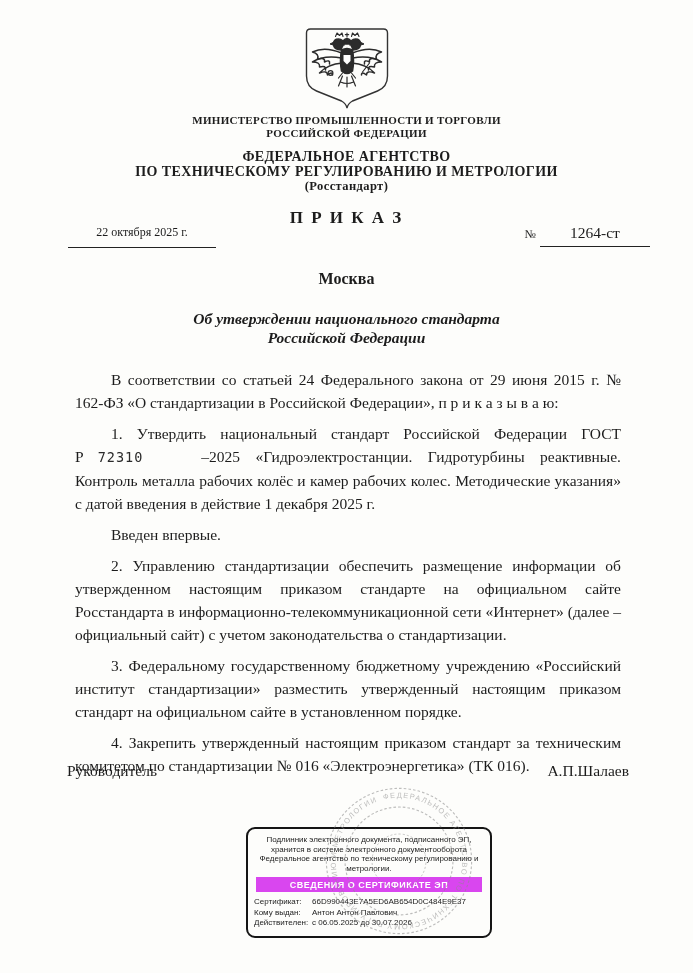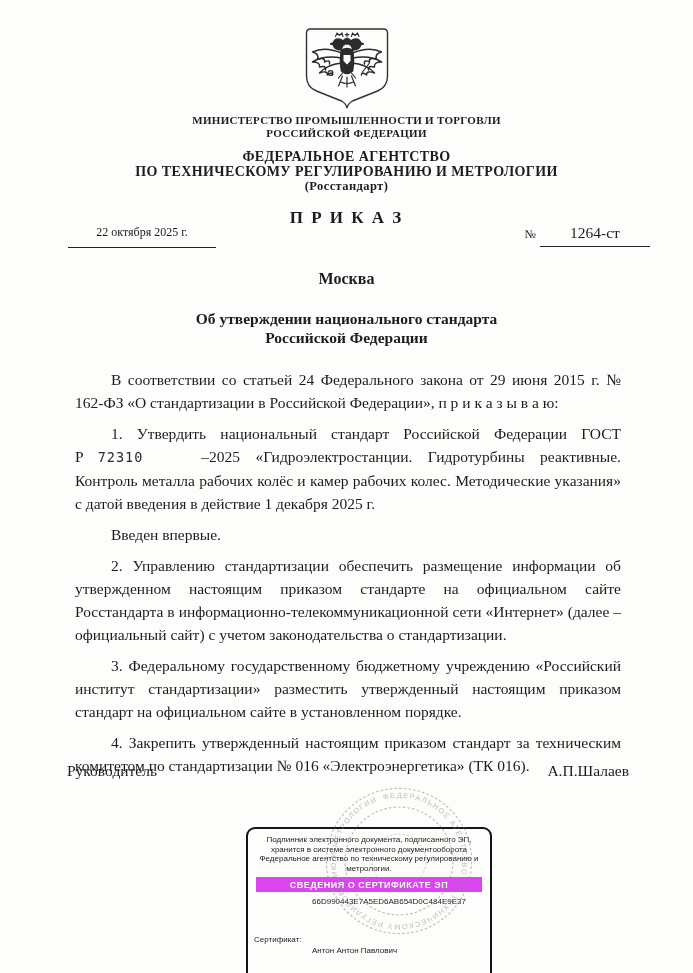--- a/index.html
+++ b/index.html
@@ -26,21 +26,21 @@
   .date-block { left: 68px; top: 225px; font-size: 12px; text-align: center; }
   .date-underline { width: 148px; border-top: 1.5px solid #222; margin-top: 7px; }
 
   .num-block { top: 224px; right: 43px; display: flex; align-items: flex-end; }
   .no-sign { font-size: 12px; margin-right: 4px; padding-bottom: 5px; }
   .num-line { border-bottom: 1.5px solid #222; padding: 0 10px 4px 10px; min-width: 90px;
               text-align: center; font-size: 15.5px; }
 
   .city { top: 270px; font-weight: bold; font-size: 16px; }
 
-  .title-block { top: 309px; font-weight: bold; font-size: 15.5px; line-height: 19px; }
+  .title-block { top: 309px; font-weight: bold; font-size: 15.5px; line-height: 19px; font-style: italic; }
 
   .body-block { top: 360px; left: 67px; width: 562px; font-size: 15.5px; line-height: 23px;
                 text-align: justify; }
   .body-block p { margin: 8px; text-indent: 36px; }
   .std-num { font-family: "DejaVu Sans Mono", monospace; font-size: 13.5px; color: #2a2a2a;
              padding-left: 14px; padding-right: 58px; letter-spacing: 1px; }
 
   .sign-row { top: 762px; left: 67px; width: 562px; display: flex;
               justify-content: space-between; font-size: 15.5px; }
 
@@ -49,21 +49,21 @@
   .seal text { font-family: "Liberation Sans", sans-serif; }
 
   .stamp-box { left: 246px; top: 827px; width: 246px; z-index: 2;
                border: 2.5px solid #151515; border-radius: 9px;
                box-sizing: border-box; padding: 6px 6px 7px 6px;
                font-family: "Liberation Sans", sans-serif; }
   .stamp-note { font-size: 8px; line-height: 9.5px; text-align: center; color: #222; }
   .stamp-bar { background: #d946ef; color: #ffffff; font-size: 9px; font-weight: bold;
                text-align: center; padding: 2.5px 0; margin: 4px 2px 5px 2px; letter-spacing: 0.5px; }
   .stamp-row { font-size: 8px; line-height: 10.5px; display: flex; color: #222; }
-  .stamp-label { flex: 0 0 58px; margin-top: 38px; }
+  .stamp-label { flex: 0 0 58px; }
 </style>
 </head>
 <body>
 
 <div class="page">
 
   <svg class="abs emblem" viewBox="0 0 95 84">
     <path d="M11 3 H84 Q88 3 88 7 V50 Q88 61 78 65 L53 75 Q48.5 77.5 47.5 82 Q46.5 77.5 42 75 L17 65 Q7 61 7 50 V7 Q7 3 11 3 Z" fill="none" stroke="#333" stroke-width="1.4"></path>
     <g stroke="#2b2b2b" fill="none" stroke-width="1.5" stroke-linejoin="round" stroke-linecap="round">
       <path d="M47.5 7 v4 M45.8 8.6 h3.4" stroke-width="1.1"></path>

